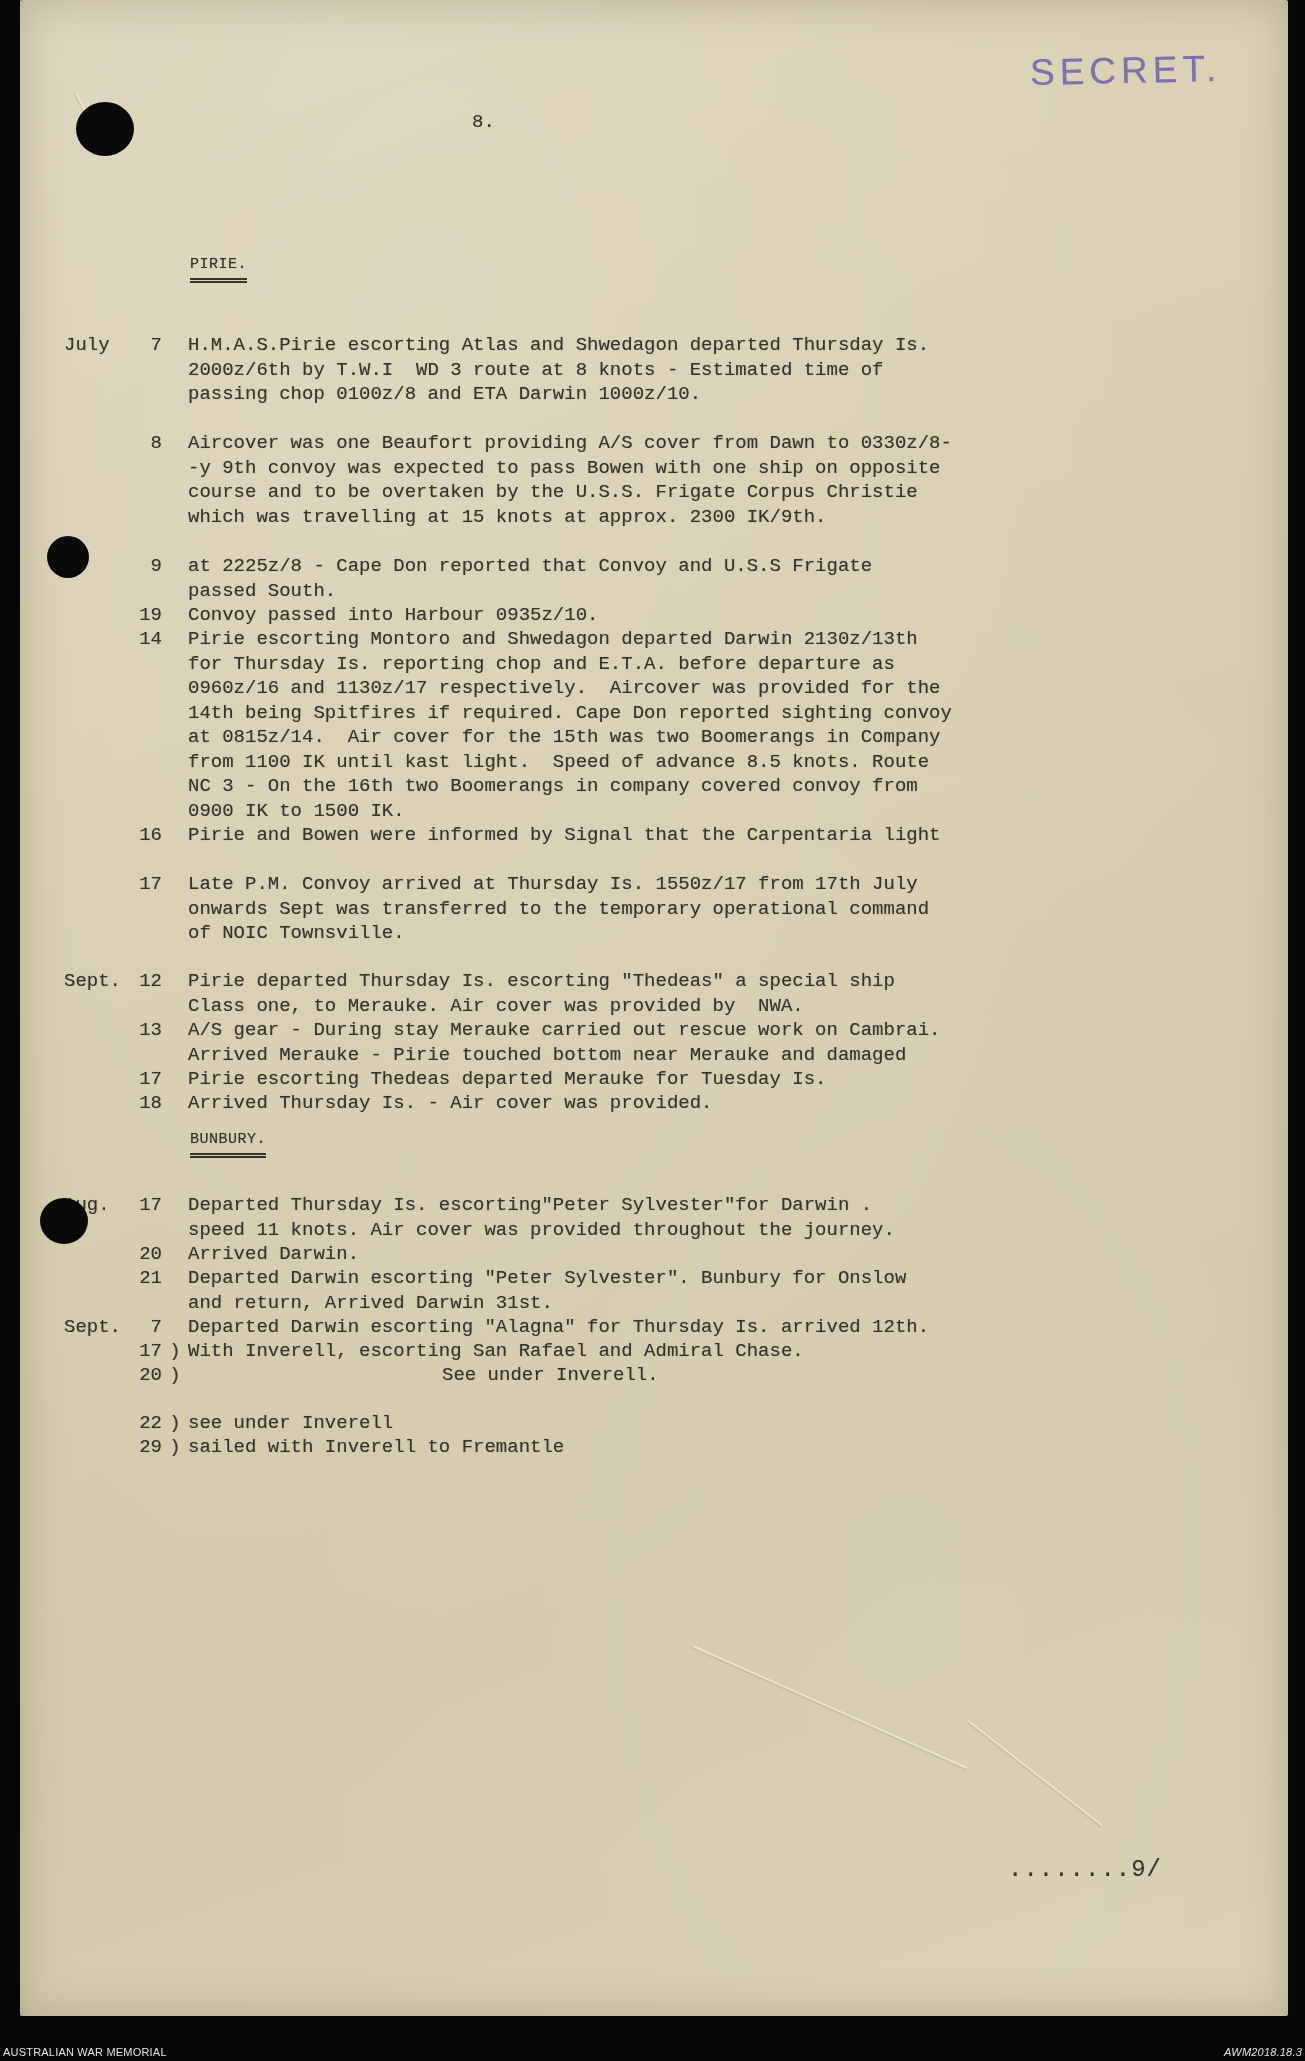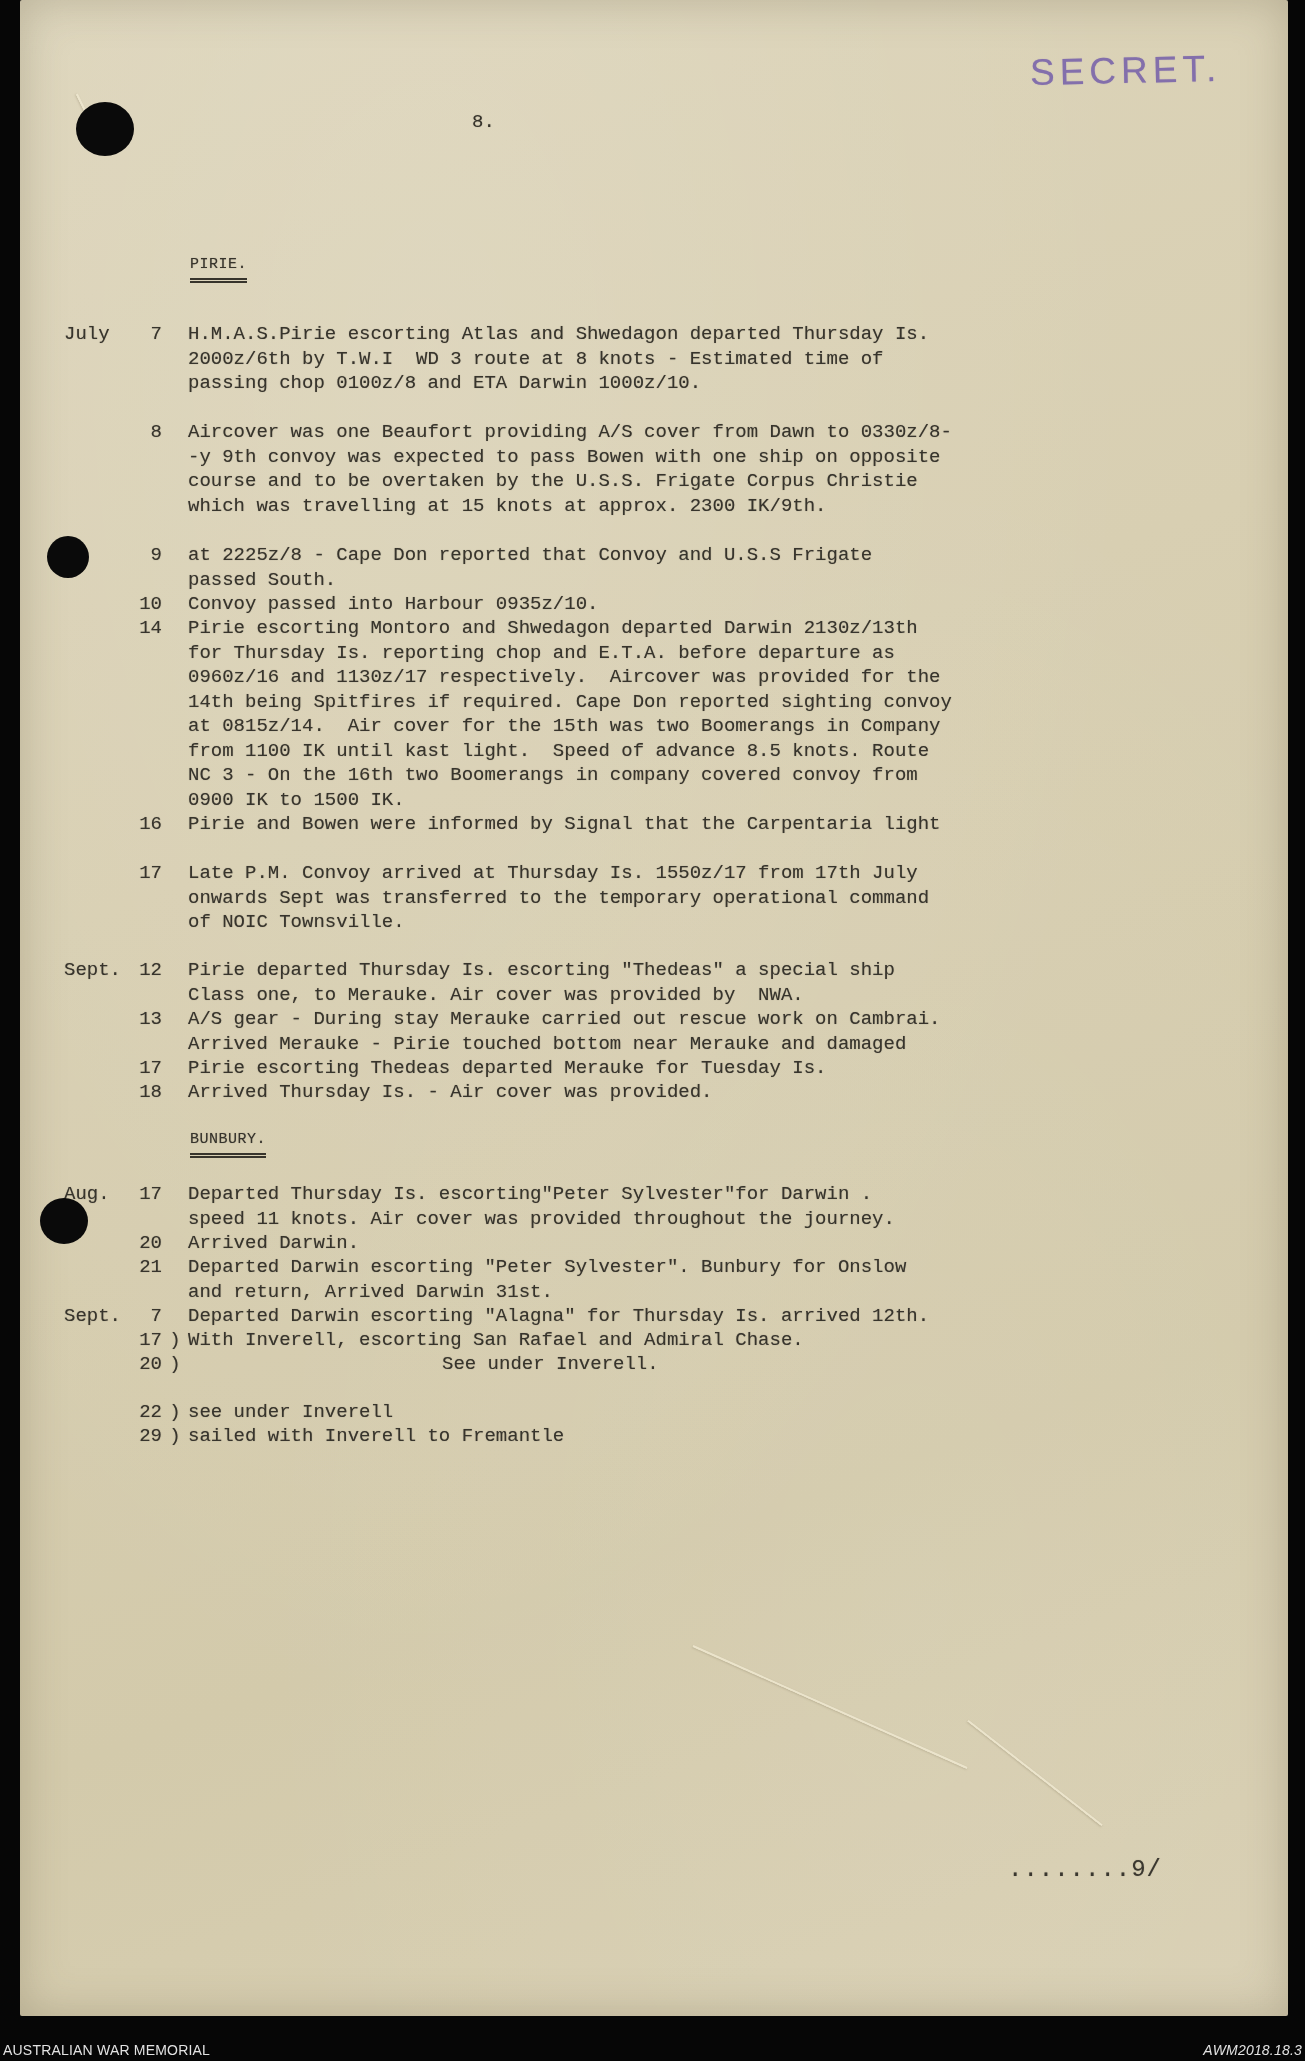--- a/index.html
+++ b/index.html
@@ -32,31 +32,31 @@
     font-size:37px;letter-spacing:5px;font-weight:400;
     color:#7c67ab;opacity:0.92;transform:rotate(-1.2deg);
     text-shadow:0 0 1px rgba(124,103,171,0.5);
   }
   .pagenum{position:absolute;left:472px;top:110px;font-size:20px;color:#37342c;
     text-shadow:0 0 1px rgba(55,52,44,0.45);}
   .typed{color:#37342c;font-size:19px;line-height:24.5px;
     text-shadow:0 0 1px rgba(55,52,44,0.45);}
   .heading{position:absolute;left:190px;font-size:15px;letter-spacing:0.5px;
     border-bottom:5px double #37342c;padding-bottom:0px;}
-  .entry{position:absolute;left:64px;display:flex;align-items:flex-start;}
+  .entry{position:absolute;left:64px;display:flex;align-items:flex-start;margin-top:11px;}
   .m{width:64px;flex:none;white-space:pre;}
   .d{width:34px;flex:none;text-align:right;white-space:pre;}
   .b{width:26px;flex:none;text-align:center;white-space:pre;}
   .t{flex:none;}
   .ln{white-space:pre;}
   .indent{padding-left:254px;}
   .dots{position:absolute;left:1008px;top:1856px;font-size:24px;color:#3a372f;
     letter-spacing:1px;text-shadow:0 0 1px rgba(55,52,44,0.4);}
   .footer-text{position:absolute;bottom:3px;font-family:"Liberation Sans",sans-serif;
-    font-size:14px;color:#e2e2e2;letter-spacing:0.2px;}
+    font-size:11px;color:#e2e2e2;letter-spacing:0.2px;}
   .footer-left{left:3px;}
   .footer-right{right:3px;font-style:italic;}
 </style>
 </head>
 <body>
 
 <div class="paper">
   <div class="crease crease1"></div>
   <div class="crease crease2"></div>
   <div class="crease crease3"></div>
@@ -95,21 +95,21 @@
   <span class="d">9</span>
   <span class="b"></span>
   <div class="t">
     <div class="ln">at 2225z/8 - Cape Don reported that Convoy and U.S.S Frigate</div>
     <div class="ln">passed South.</div>
   </div>
 </div>
 
 <div class="entry typed" style="top:592px">
   <span class="m"></span>
-  <span class="d">10</span>
+  <span class="d">19</span>
   <span class="b"></span>
   <div class="t">
     <div class="ln">Convoy passed into Harbour 0935z/10.</div>
   </div>
 </div>
 
 <div class="entry typed" style="top:616px">
   <span class="m"></span>
   <span class="d">14</span>
   <span class="b"></span>

